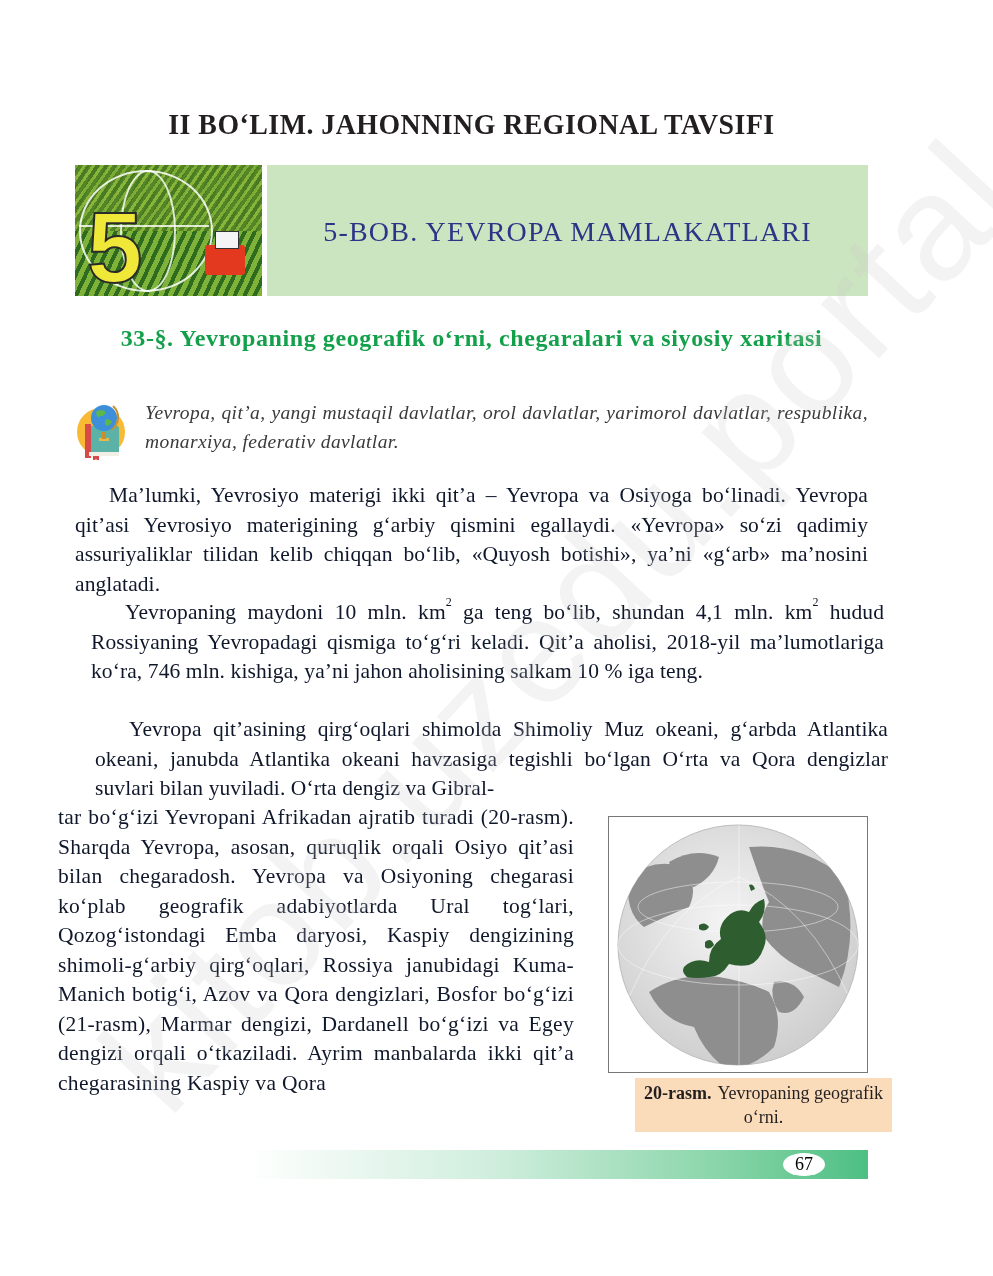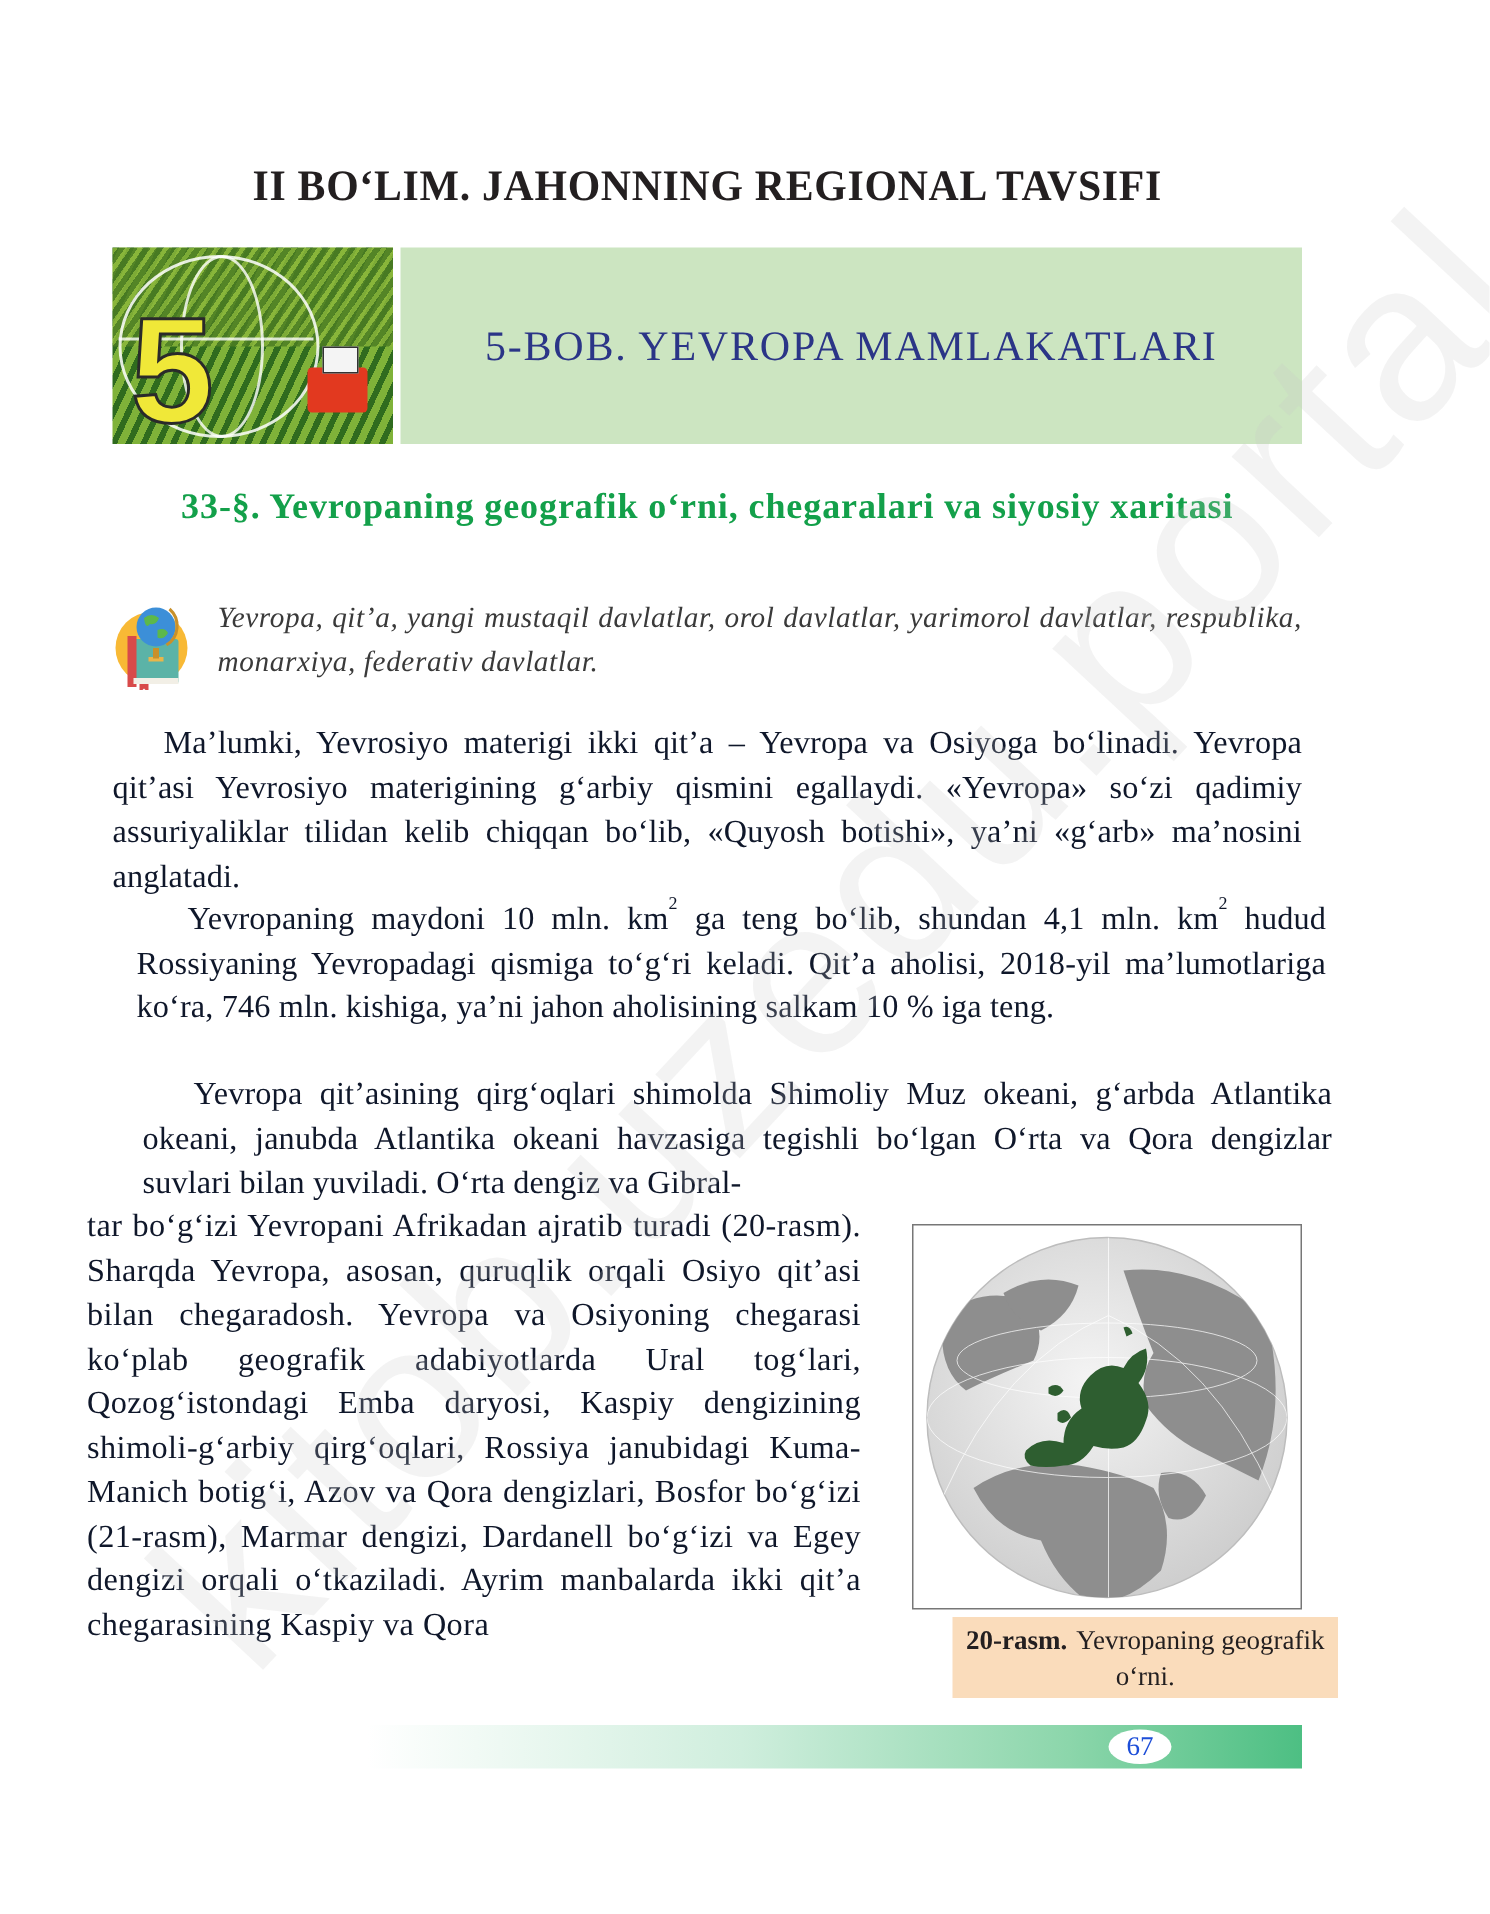--- a/index.html
+++ b/index.html
@@ -92,22 +92,22 @@
   .figure-caption {
     position:absolute; left:2px; top:262px; width:257px; height:54px; background:#fadcbb;
     text-align:center; font-size:18px; line-height:24px; padding-top:3px; box-sizing:border-box;margin-left:25px;
   }
   .figure-caption b { font-weight:bold; margin-right:6px; }
   .footer-bar {
     position:absolute; left:245px; top:1150px; width:623px; height:29px;
     background:linear-gradient(to right, rgba(255,255,255,1) 0%, #cfeedd 40%, #8cd6ab 75%, #4dbf83 100%);
   }
   .page-num {
-    position:absolute; left:739px; top:1153px; width:42px; height:23px; border-radius:50%;
-    background:#ffffff; text-align:center; font-size:18px; line-height:23px; color:#1d4ed8;
+    position:absolute; left:783px; top:1153px; width:42px; height:23px; border-radius:50%;
+    background:#ffffff; text-align:center; font-size:18px; line-height:23px; color:#000000;
   }
 </style>
 </head>
 <body>
 
 <div class="watermark">kitob.uzedu.portal.uz</div>
 
 <div class="part-title">II BO‘LIM. JAHONNING REGIONAL TAVSIFI</div>
 
 <div class="chapter-banner">

